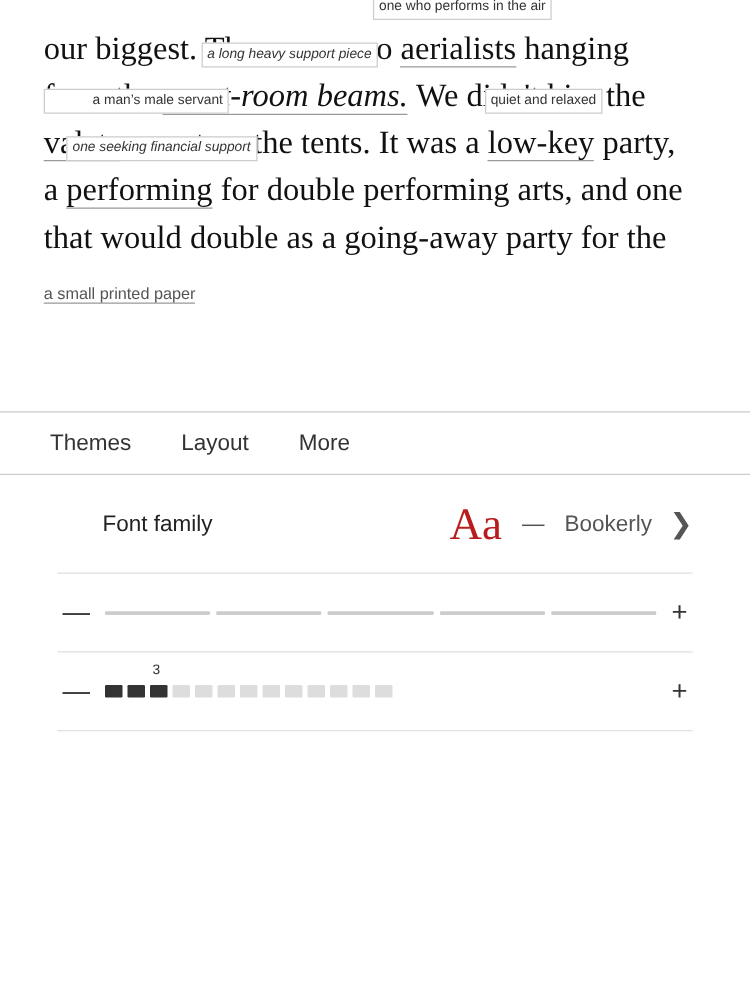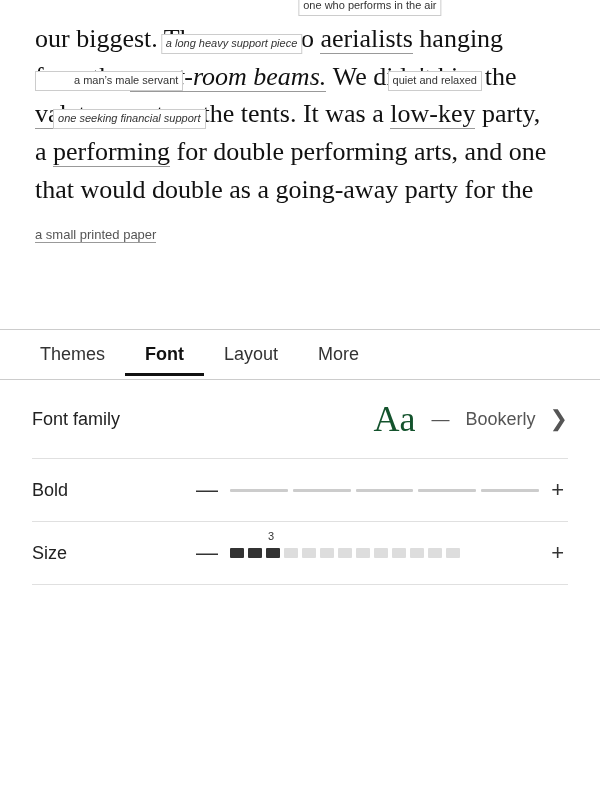--- a/index.html
+++ b/index.html
@@ -107,21 +107,22 @@
       position: absolute;
       bottom: -1px;
       left: 0;
       right: 0;
       height: 3px;
       background: #111;
     }
 
     
     .settings-panel {
-      padding: 0 32px;
+      padding: 0 46px;
+      text-align: center;
     }
 
     .setting-row {
       display: flex;
       align-items: center;
       padding: 18px 0;
       border-bottom: 1px solid #e0e0e0;
     }
 
     .setting-label {
@@ -135,21 +136,21 @@
     .font-family-right {
       display: flex;
       align-items: center;
       margin-left: auto;
       gap: 10px;
     }
 
     .font-preview {
       font-size: 36px;
       font-family: Georgia, serif;
-      color: #14532d;
+      color: #b91c1c;
     }
 
     .font-name {
       font-family: Arial, sans-serif;
       font-size: 18px;
       color: #555;
       margin-left: 6px;
     }
 
     .chevron-right {
@@ -262,54 +263,51 @@
     <span style="position:relative; display:block; font-size:13px; font-family:Arial,sans-serif; color:#555; margin-top:18px;">
       <span class="tooltip-container" style="position:relative;">
         <span class="word-underline">a small printed paper</span>
       </span>
     </span>
   </div>
 </div>
 
 <div class="tabs-bar">
   <div class="tab">Themes</div>
-  <div class="tab active">Font</div>
   <div class="tab">Layout</div>
   <div class="tab">More</div>
 </div>
 
 <div class="settings-panel">
 
   <div class="setting-row">
     <span class="setting-label">Font family</span>
     <div class="font-family-right">
       <span class="font-preview">Aa</span>
       <span class="font-name">—</span>
       <span class="font-name">Bookerly</span>
       <span class="chevron-right">❯</span>
     </div>
   </div>
 
   <div class="setting-row">
-    <span class="setting-label">Bold</span>
     <div class="slider-controls">
       <span class="minus-btn">—</span>
       <div class="bold-slider">
         <div class="bold-seg"></div>
         <div class="bold-seg"></div>
         <div class="bold-seg"></div>
         <div class="bold-seg"></div>
         <div class="bold-seg"></div>
       </div>
       <span class="plus-btn">+</span>
     </div>
   </div>
 
   <div class="setting-row">
-    <span class="setting-label">Size</span>
     <div class="slider-controls">
       <span class="minus-btn">—</span>
       <div class="size-slider-wrap">
         <span class="size-tick-label" style="left: 38px;">3</span>
         <div class="size-slider">
           <div class="size-seg filled"></div>
           <div class="size-seg filled"></div>
           <div class="size-seg filled"></div>
           <div class="size-seg"></div>
           <div class="size-seg"></div>

